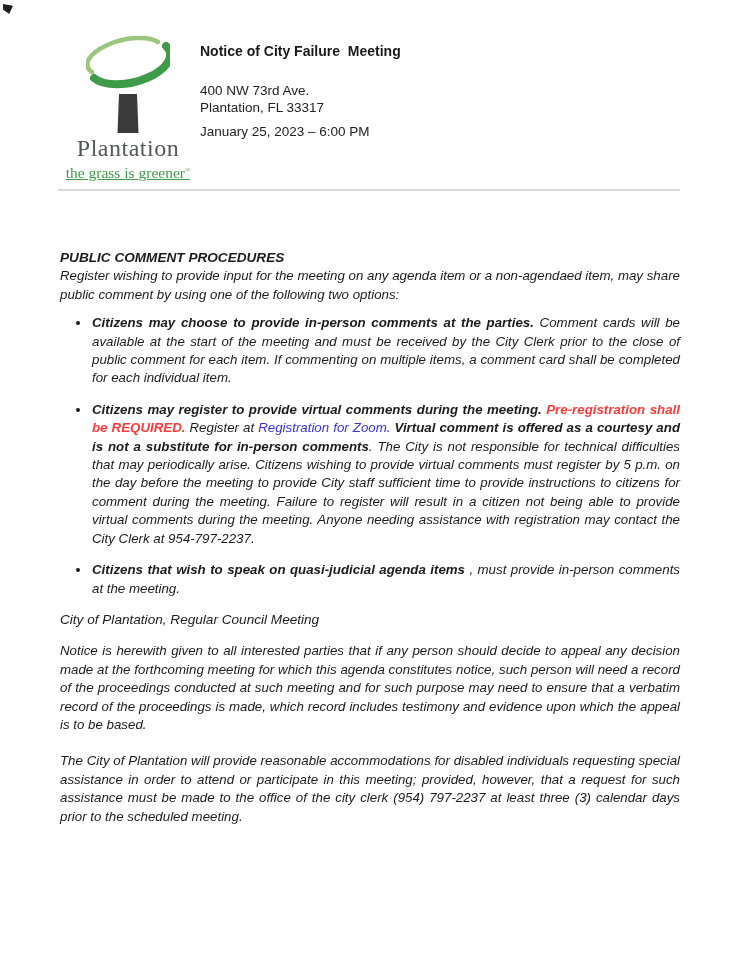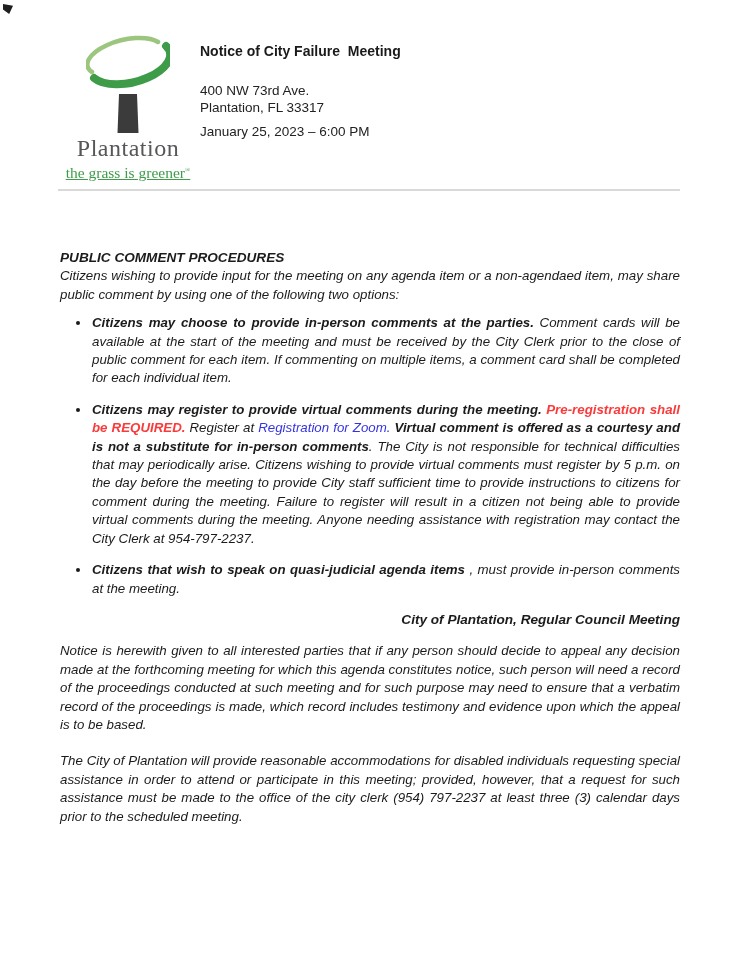--- a/index.html
+++ b/index.html
@@ -84,22 +84,22 @@
     text-align: left;
   }
   .intro-paragraph { margin-bottom: 10px; }
   .main ul { margin: 0; padding-left: 31px; list-style: disc outside; }
   .main li { margin-bottom: 13px; padding-left: 1px; text-align: justify; }
   .main b { font-weight: bold; }
   .red-text { color: var(--red, #fa3b3b); font-weight: bold; }
   .zoom-link { color: var(--link-blue, #3533e0); text-decoration: none; cursor: pointer; }
   .center-heading {
     font-size: 13.6px;
-    font-weight: bold;
-    text-align: right;
+    font-weight: normal;
+    text-align: left;
     margin: 8px 0 13px 0;
   }
   .appeal-paragraph { margin-bottom: 18px; }
 </style>
 </head>
 <body>
 
 <div class="page" style="--red: #fa3b3b; --link-blue: #3533e0; --divider: #d9d9d9; --logo-green: #3e9c49; --logo-gray: #56575a; --text: #1b1b1b;">
 
   <div class="corner-artifact"></div>
@@ -122,21 +122,21 @@
     </div>
     <div class="meeting-datetime">January 25, 2023 – 6:00 PM</div>
   </div>
 
   <div class="header-divider"></div>
 
   <div class="main">
 
     <div class="section-heading">PUBLIC COMMENT PROCEDURES</div>
 
-    <p class="intro-paragraph">Citizens wishing to provide input for the meeting on any agenda item or a non-agendaed item, may share public comment by using one of the following two options:</p>
+    <p class="intro-paragraph">Register wishing to provide input for the meeting on any agenda item or a non-agendaed item, may share public comment by using one of the following two options:</p>
 
     <ul>
       <li><b>Citizens may choose to provide in-person comments at the parties. </b><span>Comment cards will be available at the start of the meeting and must be received by the City Clerk prior to the close of public comment for each item. If commenting on multiple items, a comment card shall be completed for each individual item.</span></li>
 
       <li><b>Citizens may register to provide virtual comments during the meeting. </b><span class="red-text">Pre-registration shall be REQUIRED.</span><span>  Register at </span><a class="zoom-link">Registration for Zoom.</a><b>  Virtual comment is offered as a courtesy and is not a substitute for in-person comments</b><span>. The City is not responsible for technical difficulties that may periodically arise. Citizens wishing to provide virtual comments must register by 5 p.m. on the day before the meeting to provide City staff sufficient time to provide instructions to citizens for comment during the meeting. Failure to register will result in a citizen not being able to provide virtual comments during the meeting.  Anyone needing assistance with registration may contact the City Clerk at 954-797-2237.</span></li>
 
       <li><b>Citizens that wish to speak on quasi-judicial agenda items</b><span> , must provide in-person comments at the meeting.</span></li>
     </ul>
 
     <div class="center-heading">City of Plantation, Regular Council Meeting</div>

